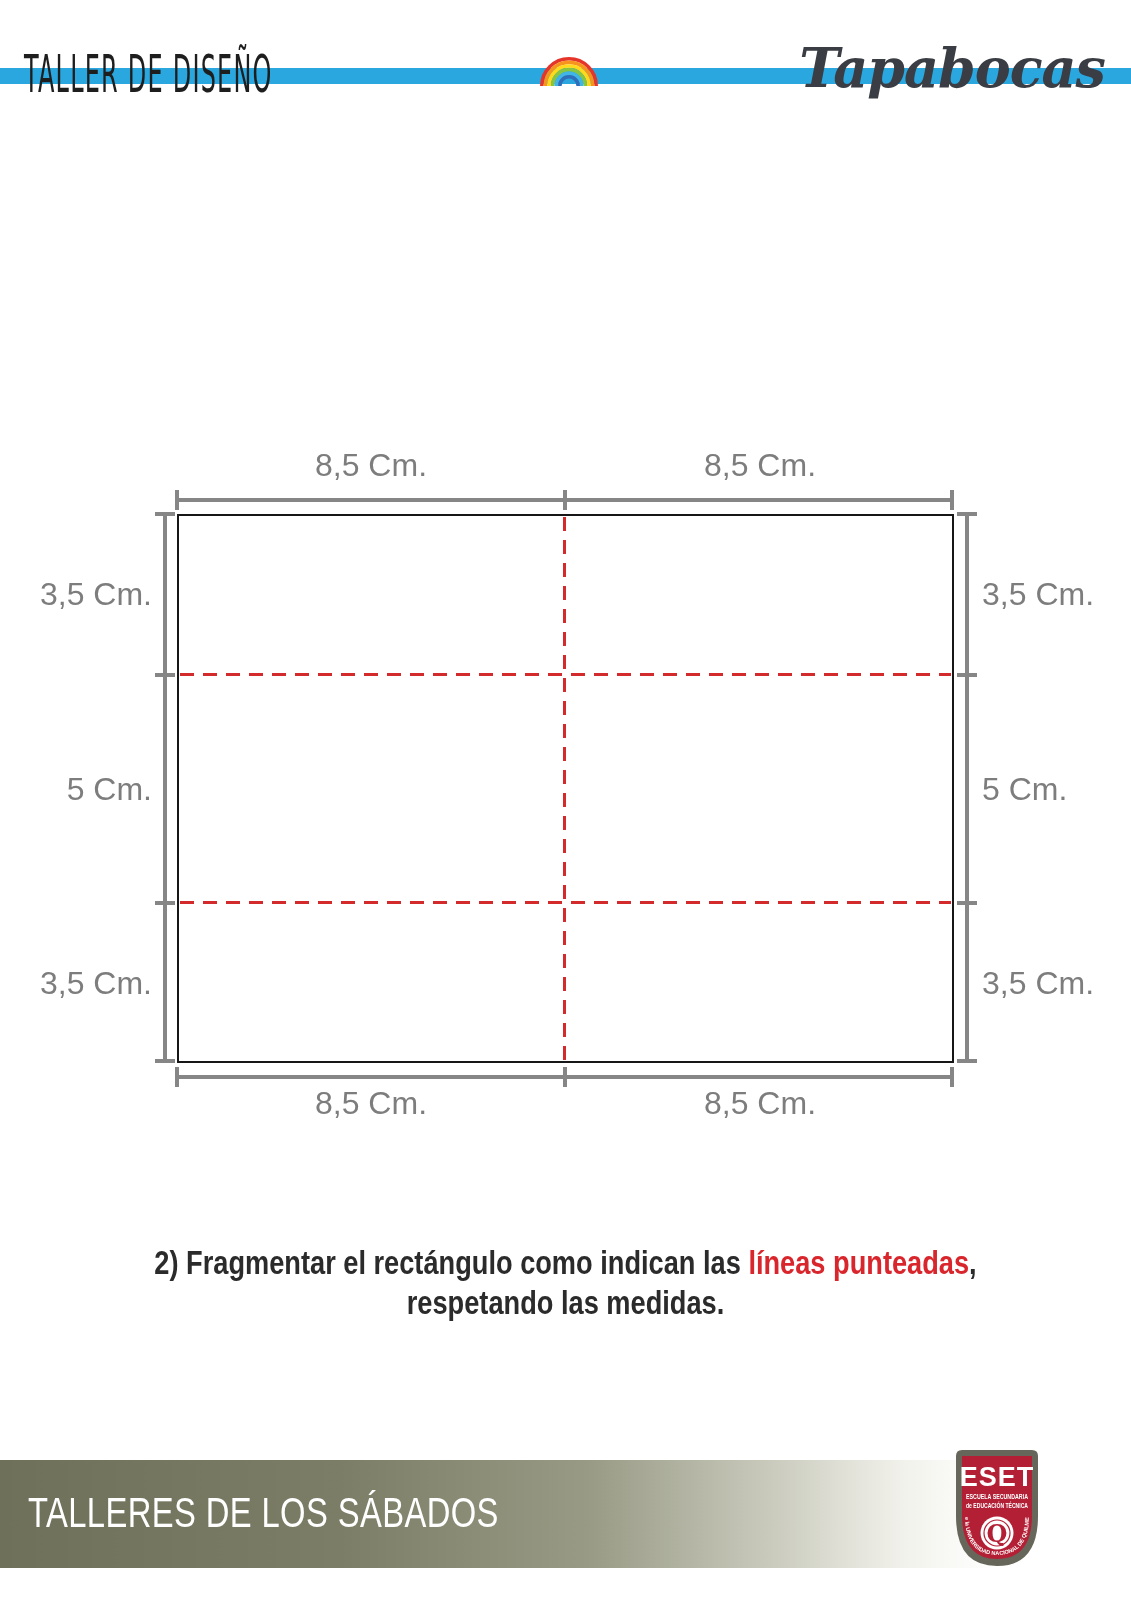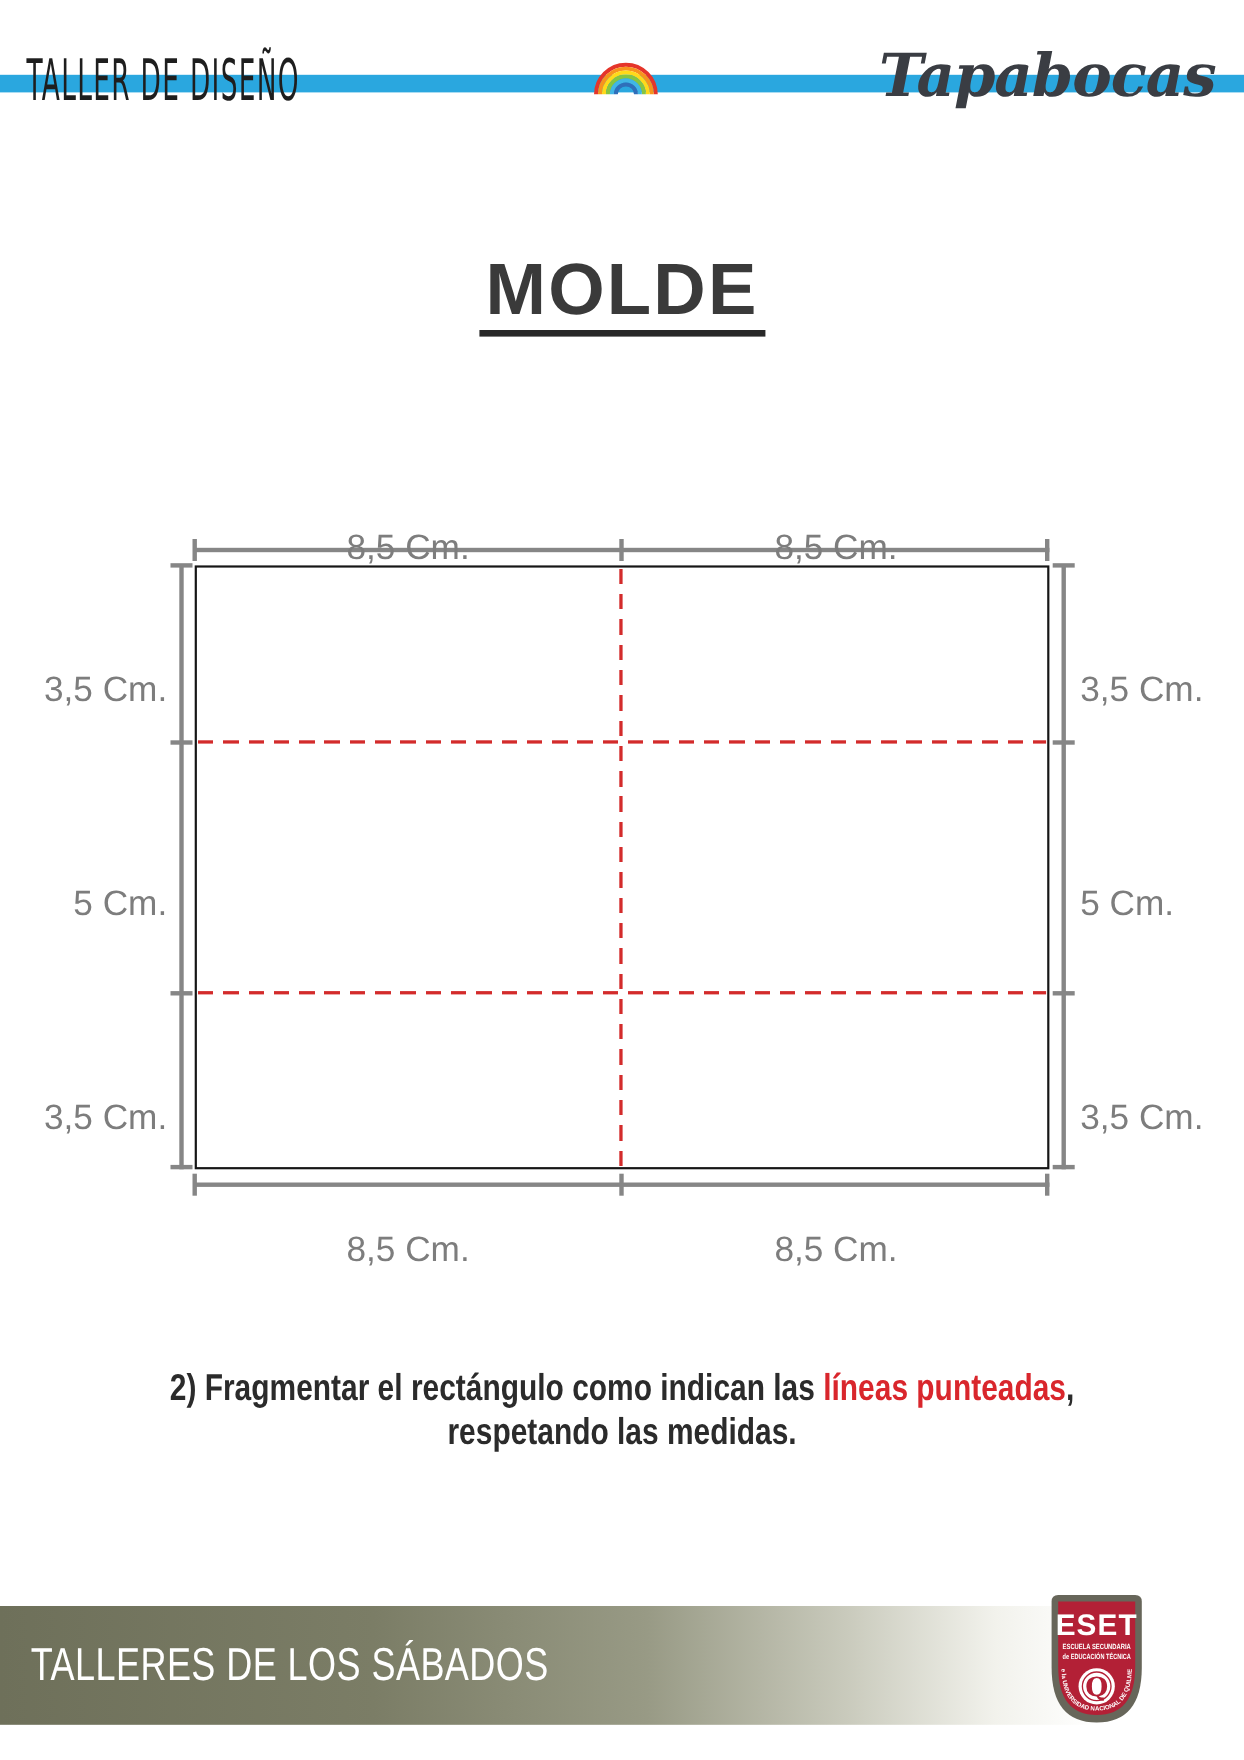--- a/index.html
+++ b/index.html
@@ -43,21 +43,21 @@
   }
   .dash-h{position:absolute;height:3px;
     background:repeating-linear-gradient(to right,var(--cut-red) 0 14px,transparent 14px 23px);}
   .dash-v{position:absolute;width:3px;
     background:repeating-linear-gradient(to bottom,var(--cut-red) 0 14px,transparent 14px 23px);}
   .dim-line{position:absolute;background:var(--dim-gray);}
   .tick-v{position:absolute;width:4px;height:20px;background:var(--dim-gray);}
   .tick-h{position:absolute;width:20px;height:4px;background:var(--dim-gray);}
   .dim-label{
     position:absolute;font-size:32px;color:var(--label-gray);
-    line-height:34px;white-space:nowrap;margin-top:32px;
+    line-height:34px;white-space:nowrap;
   }
   .dim-label.center{transform:translateX(-50%);}
   .dim-label.right-align{text-align:right;width:152px;left:0;}
   
   .instruction{
     position:absolute;left:0;top:1242px;width:1131px;text-align:center;
     font-size:34px;font-weight:bold;color:var(--ink);line-height:40px;
   }
   .instruction .squeeze{display:block;transform:scaleX(0.80);transform-origin:center top;white-space:nowrap;}
   .hl-red{color:#D9262C;}
@@ -85,21 +85,20 @@
     <path d="M3.8,31 A27.2,27.2 0 0 1 58.2,31" fill="none" stroke="#E5352A" stroke-width="3.6"></path>
     <path d="M7.4,31 A23.6,23.6 0 0 1 54.6,31" fill="none" stroke="#F7941D" stroke-width="3.6"></path>
     <path d="M11,31 A20,20 0 0 1 51,31" fill="none" stroke="#FFD91A" stroke-width="3.6"></path>
     <path d="M14.6,31 A16.4,16.4 0 0 1 47.4,31" fill="none" stroke="#88C540" stroke-width="3.6"></path>
     <path d="M18.2,31 A12.8,12.8 0 0 1 43.8,31" fill="none" stroke="#41B6E6" stroke-width="3.6"></path>
     <path d="M21.8,31 A9.2,9.2 0 0 1 40.2,31" fill="none" stroke="#2F6FBA" stroke-width="3.6"></path>
   </svg>
 
   <div class="brand">Tapabocas</div>
 
-  <div class="page-title">MOLDE</div>
 
   <div class="rect-outline"></div>
 
   <div class="dash-h" style="left:180px;top:673px;width:771px;"></div>
   <div class="dash-h" style="left:180px;top:901px;width:771px;"></div>
   <div class="dash-v" style="left:563px;top:517px;height:543px;"></div>
 
   <div class="dim-line" style="left:177px;top:498px;width:777px;height:4px;"></div>
   <div class="tick-v" style="left:175px;top:490px;"></div>
   <div class="tick-v" style="left:563px;top:490px;"></div>

